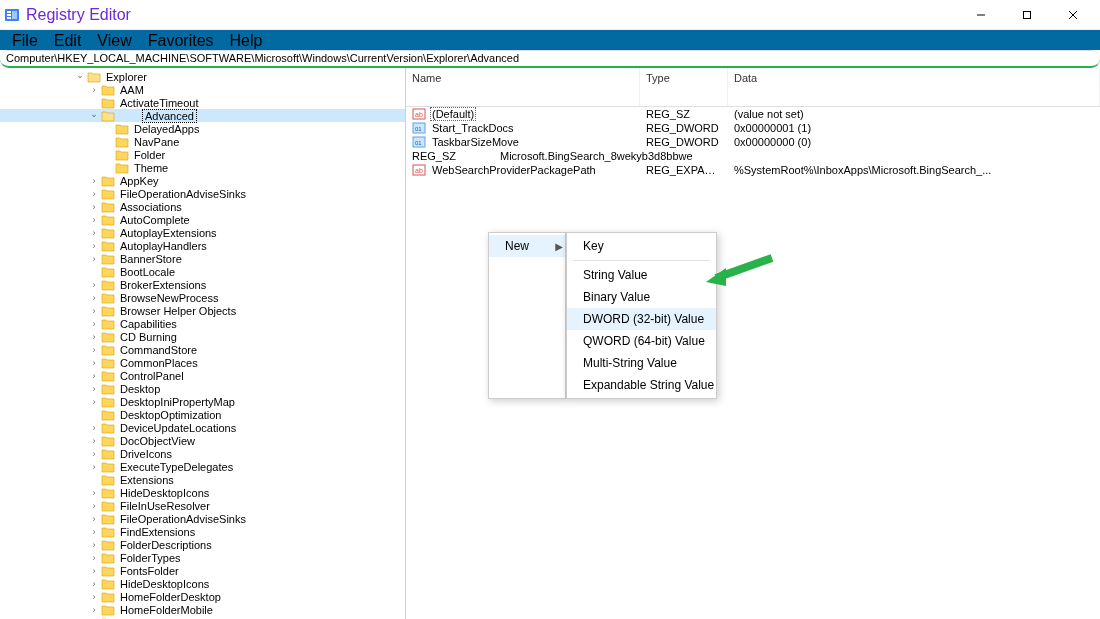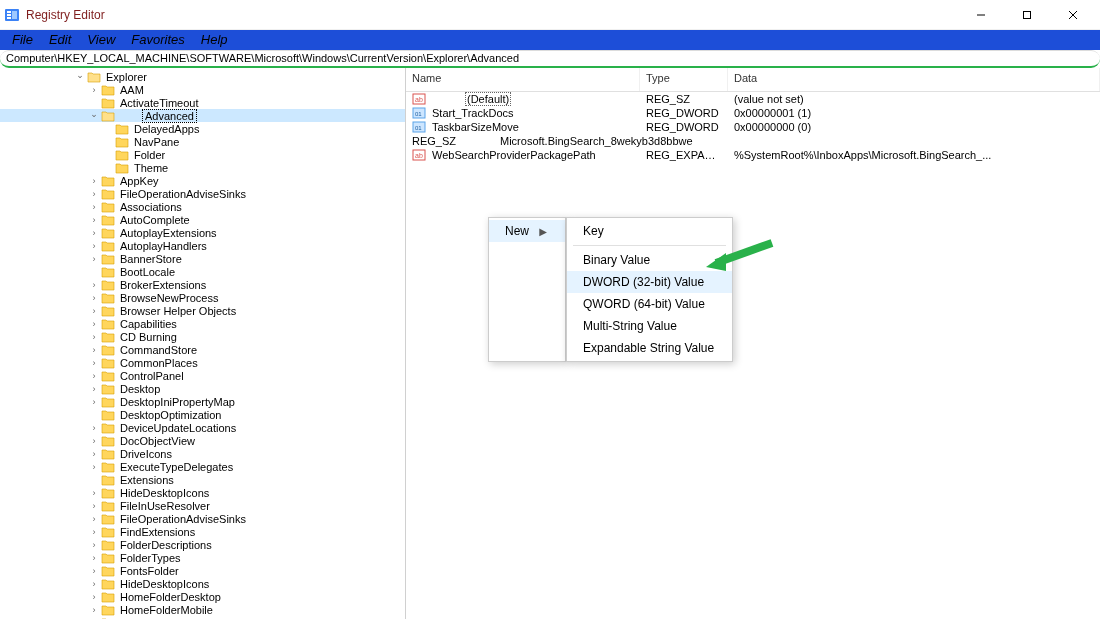--- a/index.html
+++ b/index.html
@@ -1,24 +1,24 @@
 <!DOCTYPE html>
 <html><head>
 <meta charset="utf-8">
 <style>
 * { margin: 0; padding: 0; box-sizing: border-box; }
 body { font-family: "Segoe UI", Tahoma, sans-serif; font-size: 12px; background: #fff; color: #000; width: 1100px; height: 619px; overflow: hidden; display: flex; flex-direction: column; }
 
 .titlebar { display: flex; align-items: center; height: 30px; padding: 0 4px; background: #fff; border-bottom: 1px solid #f0f0f0; }
 .titlebar .app-icon { width: 16px; height: 16px; margin-right: 6px; }
-.titlebar .title { flex: 1; font-size: 12px; color: #7f1d1d; }
+.titlebar .title { flex: 1; font-size: 16px; color: #6d28d9; }
 .titlebar .win-controls { display: flex; }
 .titlebar .win-btn { width: 46px; height: 30px; display: flex; align-items: center; justify-content: center; color: #000; }
 
-.menubar { display: flex; height: 20px; padding: 0 4px; background: #1d4ed8; font-size: 13px; font-style: italic; }
+.menubar { display: flex; height: 20px; padding: 0 4px; background: #0369a1; font-size: 16px; }
 .menubar .menu-item { padding: 2px 8px; cursor: default; }
 
 .addressbar { height: 18px; padding: 1px 6px; font-size: 11px; border-top: 1px solid #dcdcdc; border-bottom: 2px solid #29b14a; background: #fff; color: #000; white-space: nowrap; overflow: hidden; border-radius: 9px; }
 
 .content { flex: 1; display: flex; overflow: hidden; }
 
 .tree-pane { width: 406px; border-right: 1px solid #d0d0d0; overflow-y: auto; position: relative; }
 .tree-pane::-webkit-scrollbar { width: 16px; }
 .tree-pane::-webkit-scrollbar-track { background: #f0f0f0; }
 .tree-pane::-webkit-scrollbar-thumb { background: #c1c1c1; border: 3px solid #f0f0f0; border-radius: 8px; }
@@ -26,32 +26,32 @@
 .tree { padding: 2px 0; }
 .tree-row { display: flex; align-items: center; height: 13px; font-size: 11px; white-space: nowrap; padding-right: 6px; }
 .tree-row.selected { background: #cce8ff; }
 .tree-row .indent { display: inline-block; }
 .tree-row .chev { width: 12px; height: 12px; display: inline-flex; align-items: center; justify-content: center; color: #666; font-size: 9px; }
 .tree-row .folder-ic { width: 14px; height: 12px; margin: 0 3px 0 1px; }
 .tree-row .label { padding: 0 2px; }
 .tree-row.selected .label { border: 1px dotted #000; margin-left: 24px; }
 
 .list-pane { flex: 1; display: flex; flex-direction: column; overflow: hidden; }
-.list-header { display: flex; height: 24px; border-bottom: 1px solid #e0e0e0; font-size: 11px; color: #333; }
+.list-header { display: flex; height: 39px; border-bottom: 1px solid #e0e0e0; font-size: 11px; color: #333; }
 .list-header .col { padding: 4px 6px; border-right: 1px solid #f0f0f0; }
 .list-body { flex: 1; position: relative; }
 .list-row { display: flex; align-items: center; height: 14px; font-size: 11px; }
 .list-row .cell { padding: 0 6px; white-space: nowrap; overflow: hidden; text-overflow: ellipsis; }
 .list-row .val-ic { width: 14px; height: 14px; margin-right: 4px; display: inline-flex; align-items: center; justify-content: center; }
 .list-row .name-box { border: 1px dotted transparent; padding: 0 1px; }
 .list-row.hl .name-box { border-color: #666; }
 
 .context-wrap { position: absolute; }
 .ctx-menu { background: #fff; border: 1px solid #ccc; box-shadow: 2px 2px 8px rgba(0,0,0,0.2); font-size: 12px; min-width: 150px; padding: 2px 0; }
-.ctx-item { padding: 4px 18px 4px 16px; display: flex; align-items: center; justify-content: space-between; }
+.ctx-item { padding: 4px 2px 4px 16px; display: flex; align-items: center; justify-content: space-between; }
 .ctx-item.highlight { background: #e5f3ff; }
 .ctx-item .arrow { font-size: 10px; color: #555; }
 .ctx-sep { height: 1px; background: #e0e0e0; margin: 3px 6px; }
 
 .green-arrow { position: absolute; pointer-events: none; }
 
 .col-name { width: 234px; }
 .col-type { width: 88px; }
 .col-data { flex: 1; }
 </style>
@@ -449,21 +449,21 @@
       </div>
   </div>
   <div class="list-pane">
     <div class="list-header">
       <div class="col col-name">Name</div>
       <div class="col col-type">Type</div>
       <div class="col col-data">Data</div>
     </div>
     <div class="list-body" id="listbody">
         <div class="list-row hl">
-          <div class="cell col-name" style="display: flex;  gap: 35px;">
+          <div class="cell col-name" style="display: flex; ">
             <span class="val-ic">
               <svg width="14" height="14">
                 <rect x="1" y="2" width="12" height="10" fill="#fff" stroke="#d9534f"></rect>
                 <text x="3" y="10" font-size="7" fill="#d9534f">ab</text>
               </svg>
             </span>
             <span class="name-box">(Default)</span>
           </div>
           <div class="cell col-type">REG_SZ</div>
           <div class="cell col-data">(value not set)</div>
@@ -518,20 +518,23 @@
               <span>New</span>
               <span class="arrow">▶</span>
             </div>
           </div>
           <div class="ctx-menu" id="ctxsub">
               <div class="ctx-item">
                 <span>Key</span>
               </div>
               <div class="ctx-sep"></div>
               <div class="ctx-item">
+                <span>String Value</span>
+              </div>
+              <div class="ctx-item">
                 <span>Binary Value</span>
               </div>
               <div class="ctx-item highlight">
                 <span>DWORD (32-bit) Value</span>
               </div>
               <div class="ctx-item">
                 <span>QWORD (64-bit) Value</span>
               </div>
               <div class="ctx-item">
                 <span>Multi-String Value</span>

